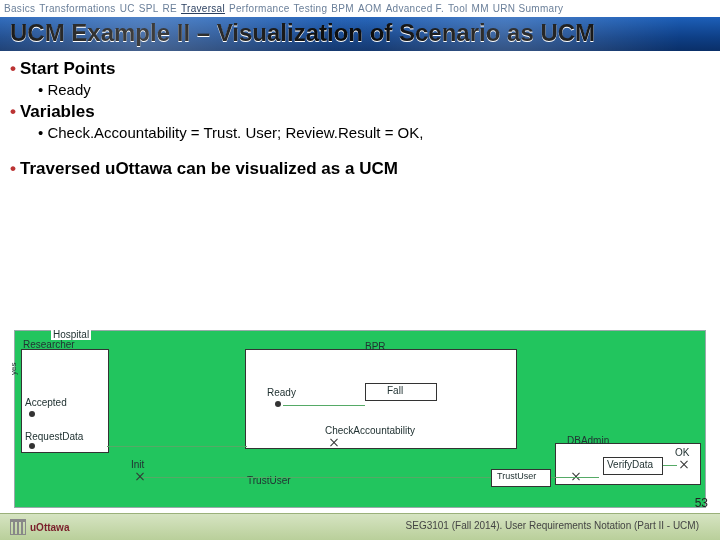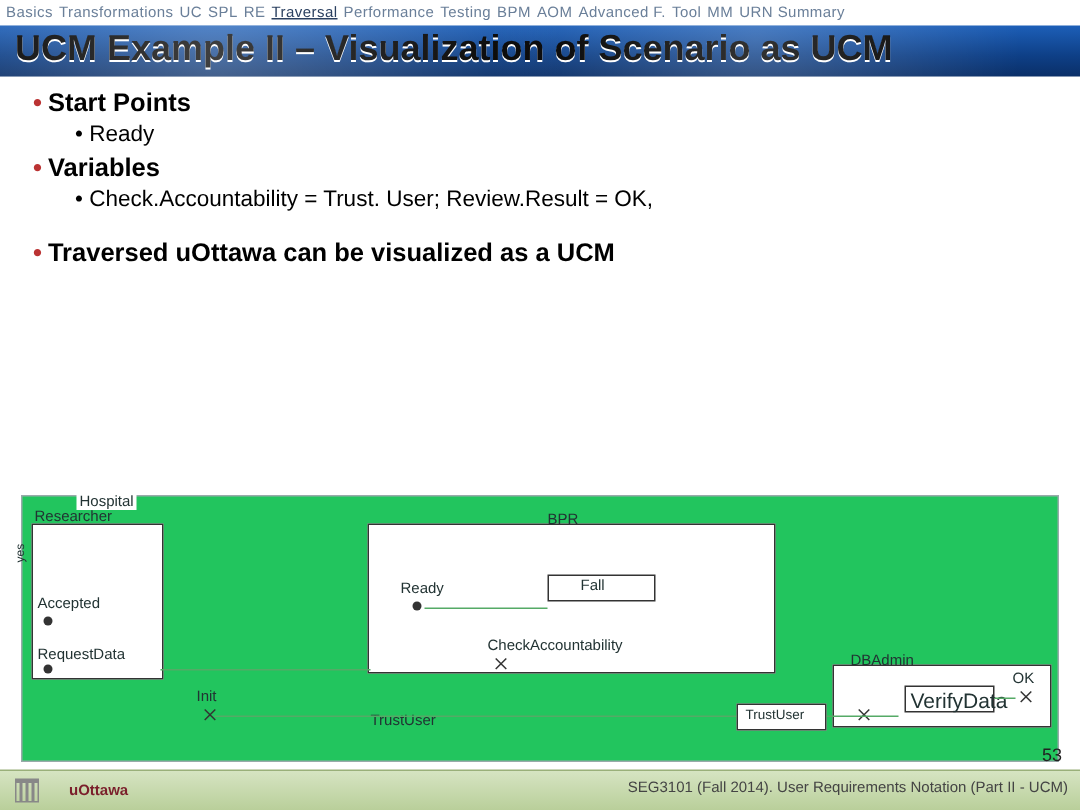--- a/index.html
+++ b/index.html
@@ -2,34 +2,34 @@
 <html><head>
 <meta charset="utf-8">
 <style>
   body{margin:0;font-family:Arial,Helvetica,sans-serif;width:720px;height:540px;background:#fff;position:relative;overflow:hidden}
   .topnav{font-size:10px;color:#6a7f99;padding:3px 4px;letter-spacing:.3px}
   .topnav span{margin-right:4px}
   .topnav .active{text-decoration:underline;color:#2a3f5f}
   .banner{position:relative;height:34px;background:linear-gradient(180deg,#1d5fb8 0%,#0e3f86 60%,#0a2f68 100%);overflow:hidden}
   .banner::after{content:"";position:absolute;inset:0;background:radial-gradient(circle at 20% 60%,rgba(255,255,255,.25)0%,rgba(255,255,255,0)40%),radial-gradient(circle at 70% 30%,rgba(255,255,255,.2)0%,rgba(255,255,255,0)35%)}
   .title{color:#000;font-size:24px;font-weight:bold;padding:0 10px;position:relative;top:2px;text-shadow:0 1px 0 #fff}
-  .content{padding:4px 14px 0 22px;font-size:17px}
+  .content{padding:4px 14px 0 10px;font-size:17px}
   .b1{color:#000}
   .dot{color:#b33;font-weight:bold;margin-right:4px}
   .l1{margin:4px 0 2px 0;font-weight:bold}
   .l2{margin:2px 0 2px 28px;font-size:15px}
   .diagram{position:absolute;left:14px;right:14px;top:330px;height:176px;border:1px solid #9aa;background:#22c55e;font-size:10px}
   .box{position:absolute;border:1px solid #333;background:#fff}
   .lbl{position:absolute;font-size:10px;color:#233}
   .footer{position:absolute;left:0;right:0;bottom:0;height:26px;background:linear-gradient(180deg,#d6e4c2,#b9cf9a);border-top:1px solid #9ab07a;font-size:10px;color:#333}
-  .footer .logo{position:absolute;left:10px;top:5px;display:flex;align-items:center;gap:20px;color:#555}
+  .footer .logo{position:absolute;left:10px;top:5px;display:flex;align-items:center;gap:4px;color:#555}
   .footer .logo .temple{width:14px;height:12px;border:1px solid #888;border-top:3px solid #888;position:relative}
   .footer .logo .temple::before{content:"";position:absolute;left:2px;top:0;bottom:0;width:2px;background:#888;box-shadow:4px 0 #888,8px 0 #888}
   .footer .uo{color:#7a1f2b;font-weight:bold}
-  .footer .rtext{position:absolute;right:8px;top:6px;color:#444}
+  .footer .rtext{position:absolute;right:21px;top:6px;color:#444}
   .pgnum{position:absolute;right:12px;bottom:30px;font-size:12px;color:#222}
   
   .hline{position:absolute;height:1px;background:#5a6}
   .xmark{position:absolute;width:10px;height:10px}
   .xmark::before,.xmark::after{content:"";position:absolute;left:0;right:0;top:50%;height:1px;background:#333}
   .xmark::before{transform:rotate(45deg)}
   .xmark::after{transform:rotate(-45deg)}
   .dotpt{position:absolute;width:6px;height:6px;border-radius:50%;background:#333}
 </style>
 </head>
@@ -72,21 +72,21 @@
   <div class="box" style="left:350px;top:52px;width:70px;height:16px"></div>
   <span class="lbl" style="left:372px;top:54px">Fall</span>
   <span class="lbl" style="left:310px;top:94px">CheckAccountability</span>
   <div class="xmark" style="left:314px;top:106px"></div>
 
   <div class="box" style="left:540px;top:112px;width:144px;height:40px"></div>
   <span class="lbl" style="left:552px;top:104px">DBAdmin</span>
   <span class="lbl" style="left:660px;top:116px">OK</span>
   <div class="xmark" style="left:664px;top:128px"></div>
   <div class="box" style="left:588px;top:126px;width:58px;height:16px"></div>
-  <span class="lbl" style="left:592px;top:128px;font-size:14px">VerifyData</span>
+  <span class="lbl" style="left:592px;top:128px;font-size:10px">VerifyData</span>
 
   <span class="lbl" style="left:232px;top:144px">TrustUser</span>
   <div class="box" style="left:476px;top:138px;width:58px;height:16px"></div>
   <span class="lbl" style="left:482px;top:140px;font-size:9px">TrustUser</span>
   <div class="xmark" style="left:556px;top:140px"></div>
 
   <div class="hline" style="left:92px;top:115px;width:140px"></div>
   <div class="hline" style="left:268px;top:74px;width:82px"></div>
   <div class="hline" style="left:128px;top:146px;width:348px"></div>
   <div class="hline" style="left:536px;top:146px;width:48px"></div>

